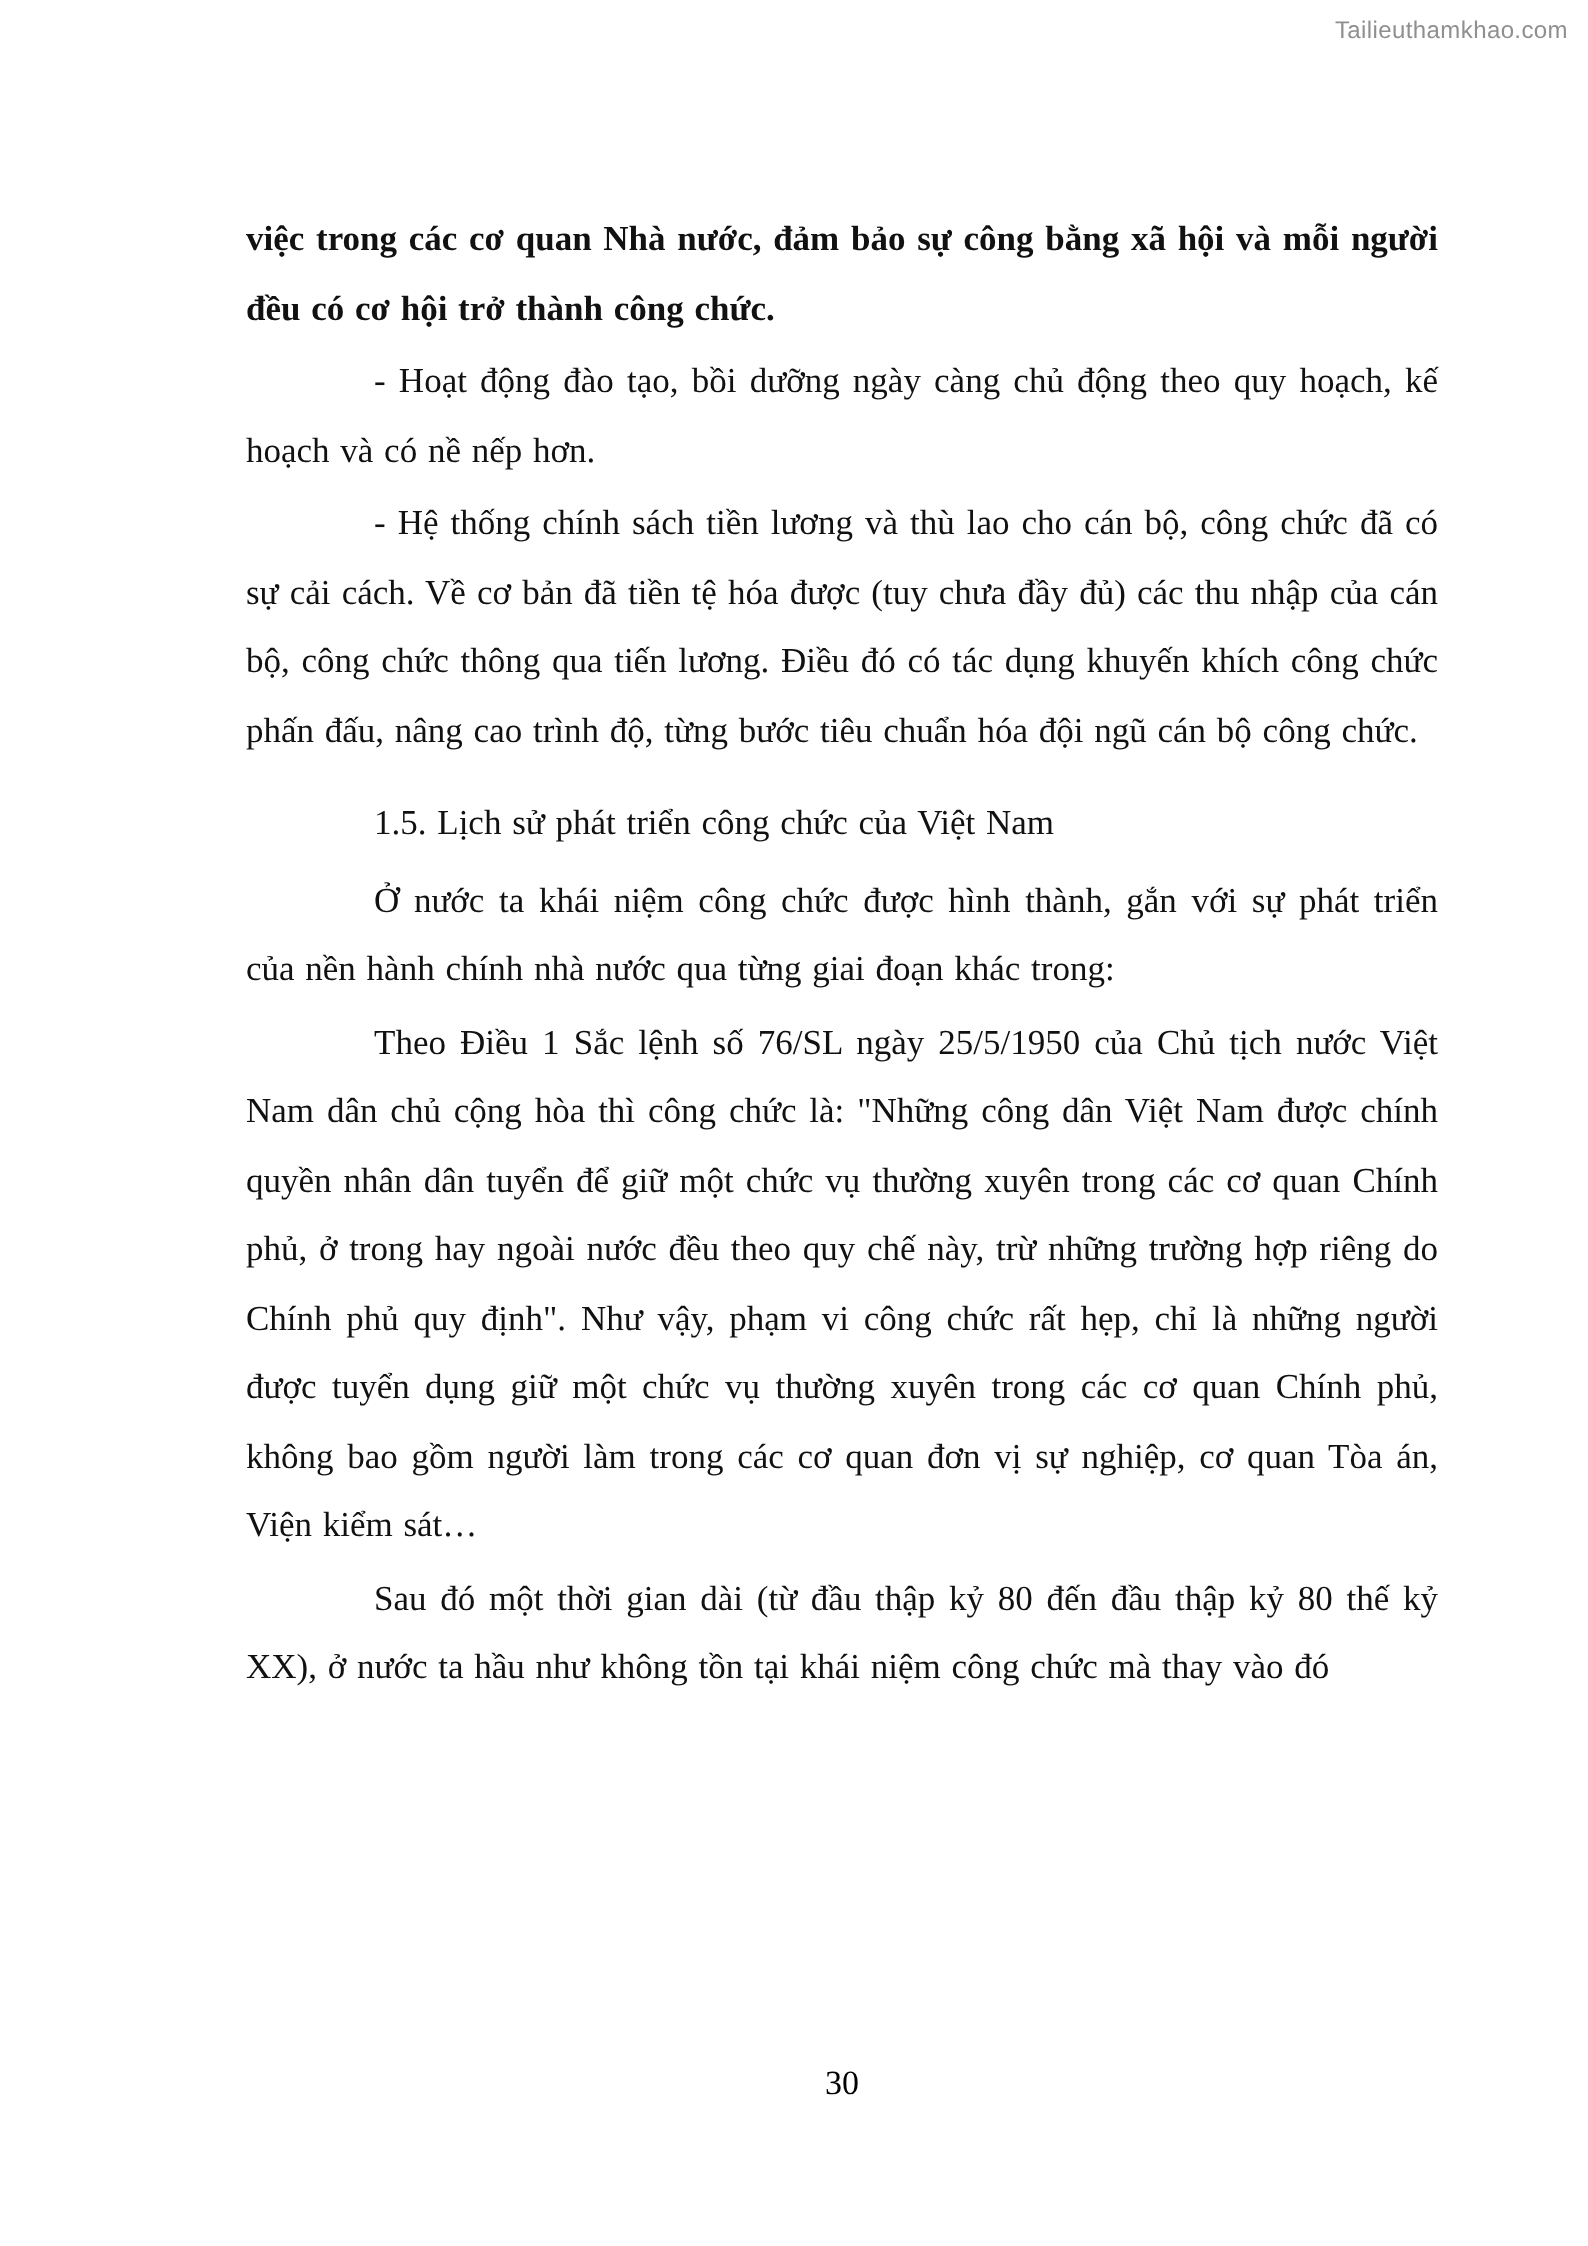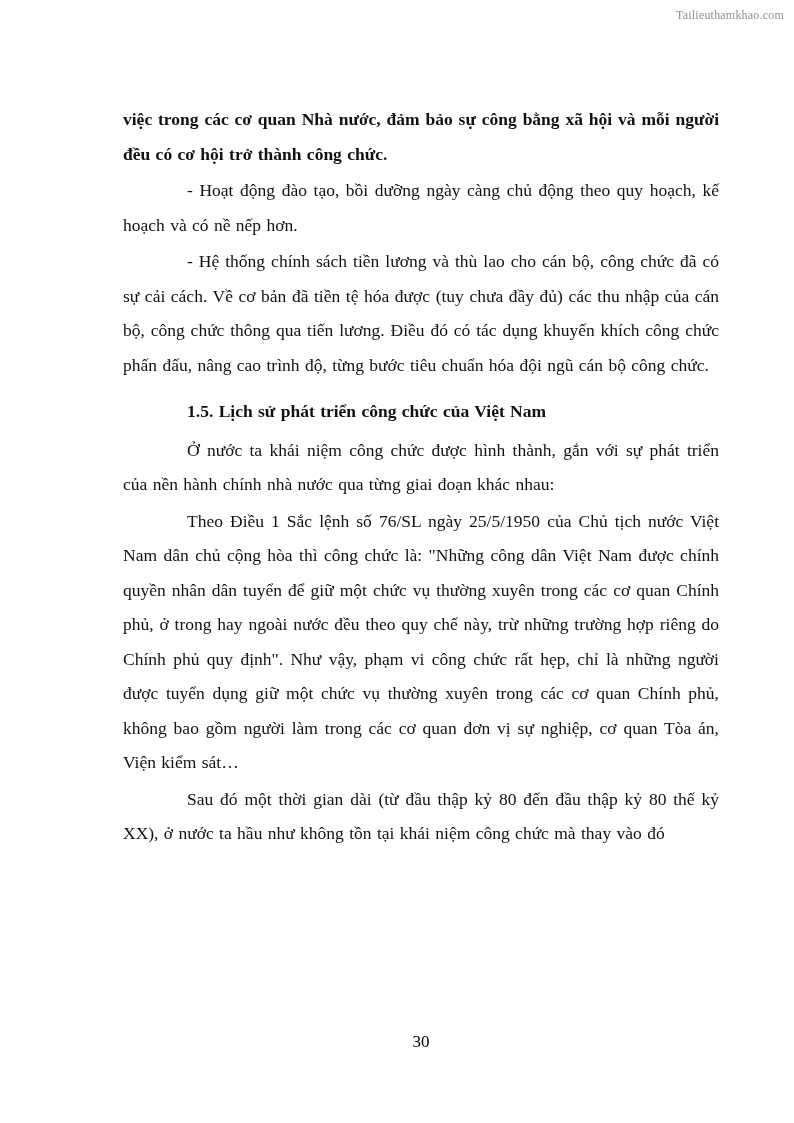--- a/index.html
+++ b/index.html
@@ -12,21 +12,21 @@
     background: #ffffff;
     position: relative;
     overflow: hidden;
     font-family: "Liberation Serif", serif;
     color: #111111;
   }
   .watermark {
     position: absolute;
     top: 8px;
     right: 10px;
-    font-family: Liberation Serif, serif;
+    font-family: Liberation Sans, sans-serif;
     font-size: 12px;
     color: #8f8f8f;
     letter-spacing: 0.2px;
   }
   .content {
     position: absolute;
     left: 123px;
     top: 102px;
     width: 596px;
   }
@@ -36,21 +36,21 @@
     line-height: 34.5px;
     text-align: justify;
     text-indent: 64px;
     word-spacing: 1px;
   }
   .para.no-indent {
     text-indent: 0;
     font-weight: bold;
   }
   .para.heading {
-    font-weight: bold;
+    font-weight: normal;
     text-align: left;
     margin-top: 12px;
     margin-bottom: 4px;
   }
   .page-number {
     position: absolute;
     left: 123px;
     width: 596px;
     top: 1032px;
     text-align: center;
@@ -70,21 +70,21 @@
     <p class="para no-indent">việc trong các cơ quan Nhà nước, đảm bảo sự công bằng xã hội và mỗi người đều có cơ hội trở thành công chức.</p>
 
     <p class="para">- Hoạt động đào tạo, bồi dưỡng ngày càng chủ động theo quy hoạch, kế hoạch và có nề nếp hơn.</p>
 
     <p class="para">- Hệ thống chính sách tiền lương và thù lao cho cán bộ, công chức đã có sự cải cách. Về cơ bản đã tiền tệ hóa được (tuy chưa đầy đủ) các thu nhập của cán bộ, công chức thông qua tiến lương. Điều đó có tác dụng khuyến khích công chức phấn đấu, nâng cao trình độ, từng bước tiêu chuẩn hóa đội ngũ cán bộ công chức.</p>
 
 
 
     <p class="para heading">1.5. Lịch sử phát triển công chức của Việt Nam</p>
 
-    <p class="para">Ở nước ta khái niệm công chức được hình thành, gắn với sự phát triển của nền hành chính nhà nước qua từng giai đoạn khác nhau:</p>
+    <p class="para">Ở nước ta khái niệm công chức được hình thành, gắn với sự phát triển của nền hành chính nhà nước qua từng giai đoạn khác trong:</p>
 
     <p class="para">Theo Điều 1 Sắc lệnh số 76/SL ngày 25/5/1950 của Chủ tịch nước Việt Nam dân chủ cộng hòa thì công chức là: "Những công dân Việt Nam được chính quyền nhân dân tuyển để giữ một chức vụ thường xuyên trong các cơ quan Chính phủ, ở trong hay ngoài nước đều theo quy chế này, trừ những trường hợp riêng do Chính phủ quy định". Như vậy, phạm vi công chức rất hẹp, chỉ là những người được tuyển dụng giữ một chức vụ thường xuyên trong các cơ quan Chính phủ, không bao gồm người làm trong các cơ quan đơn vị sự nghiệp, cơ quan Tòa án, Viện kiểm sát…</p>
 
     <p class="para">Sau đó một thời gian dài (từ đầu thập kỷ 80 đến đầu thập kỷ 80 thế kỷ XX), ở nước ta hầu như không tồn tại khái niệm công chức mà thay vào đó</p>
 
   </div>
 
   <div class="page-number">30</div>
 
 </div>

